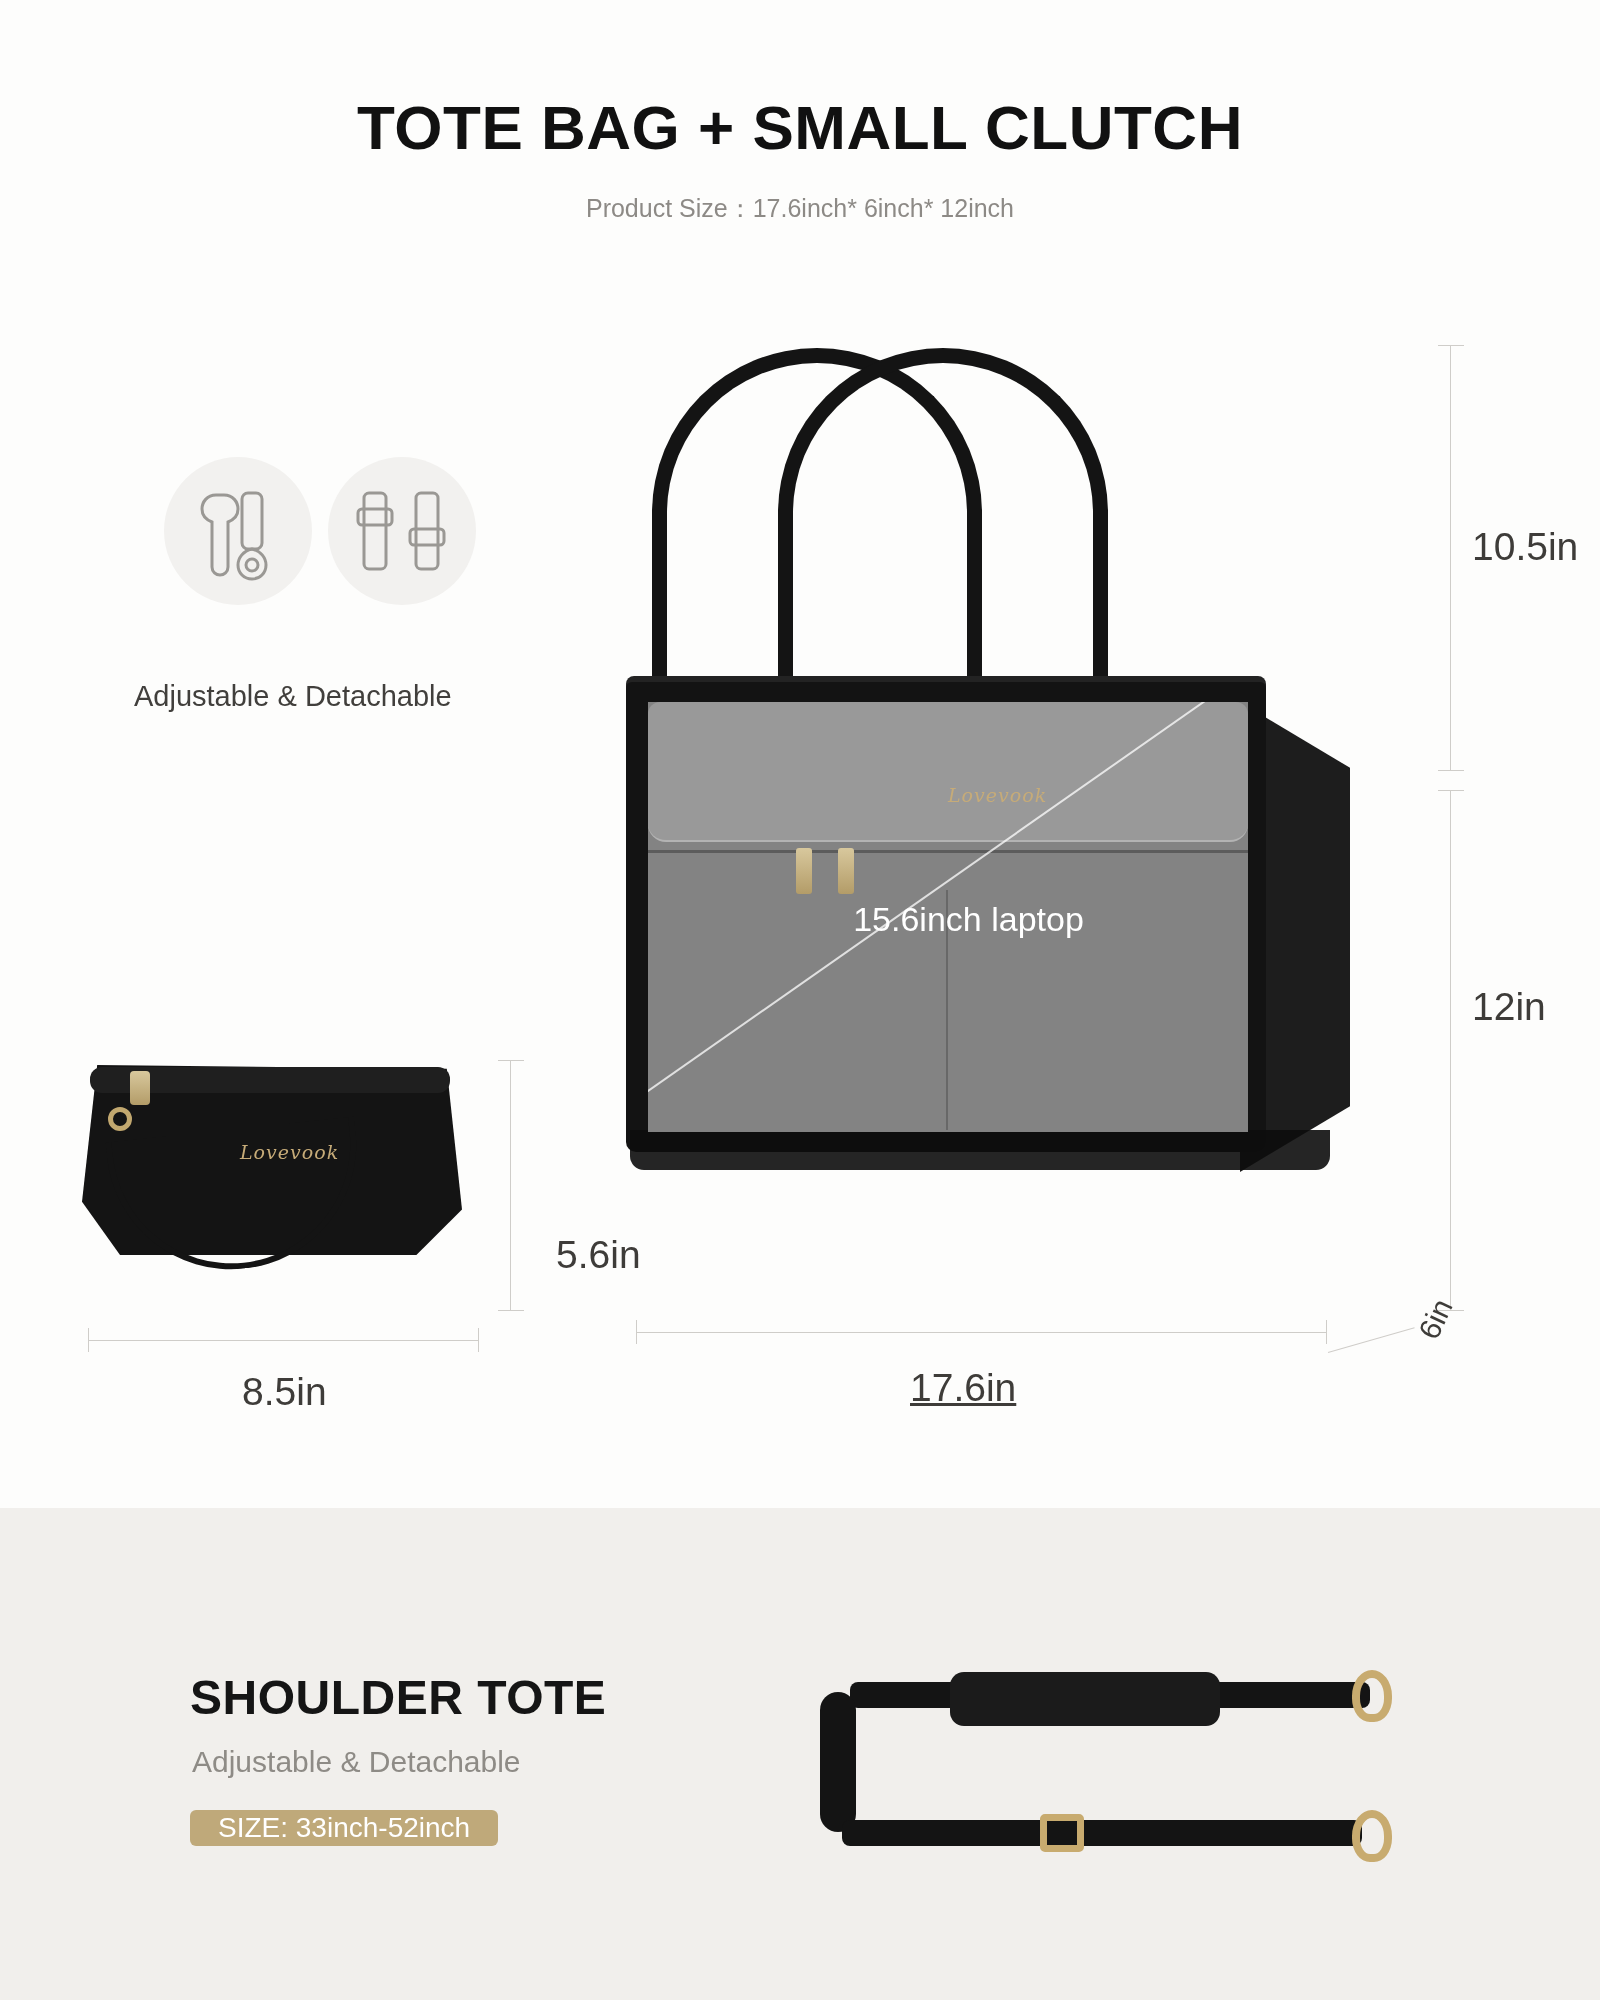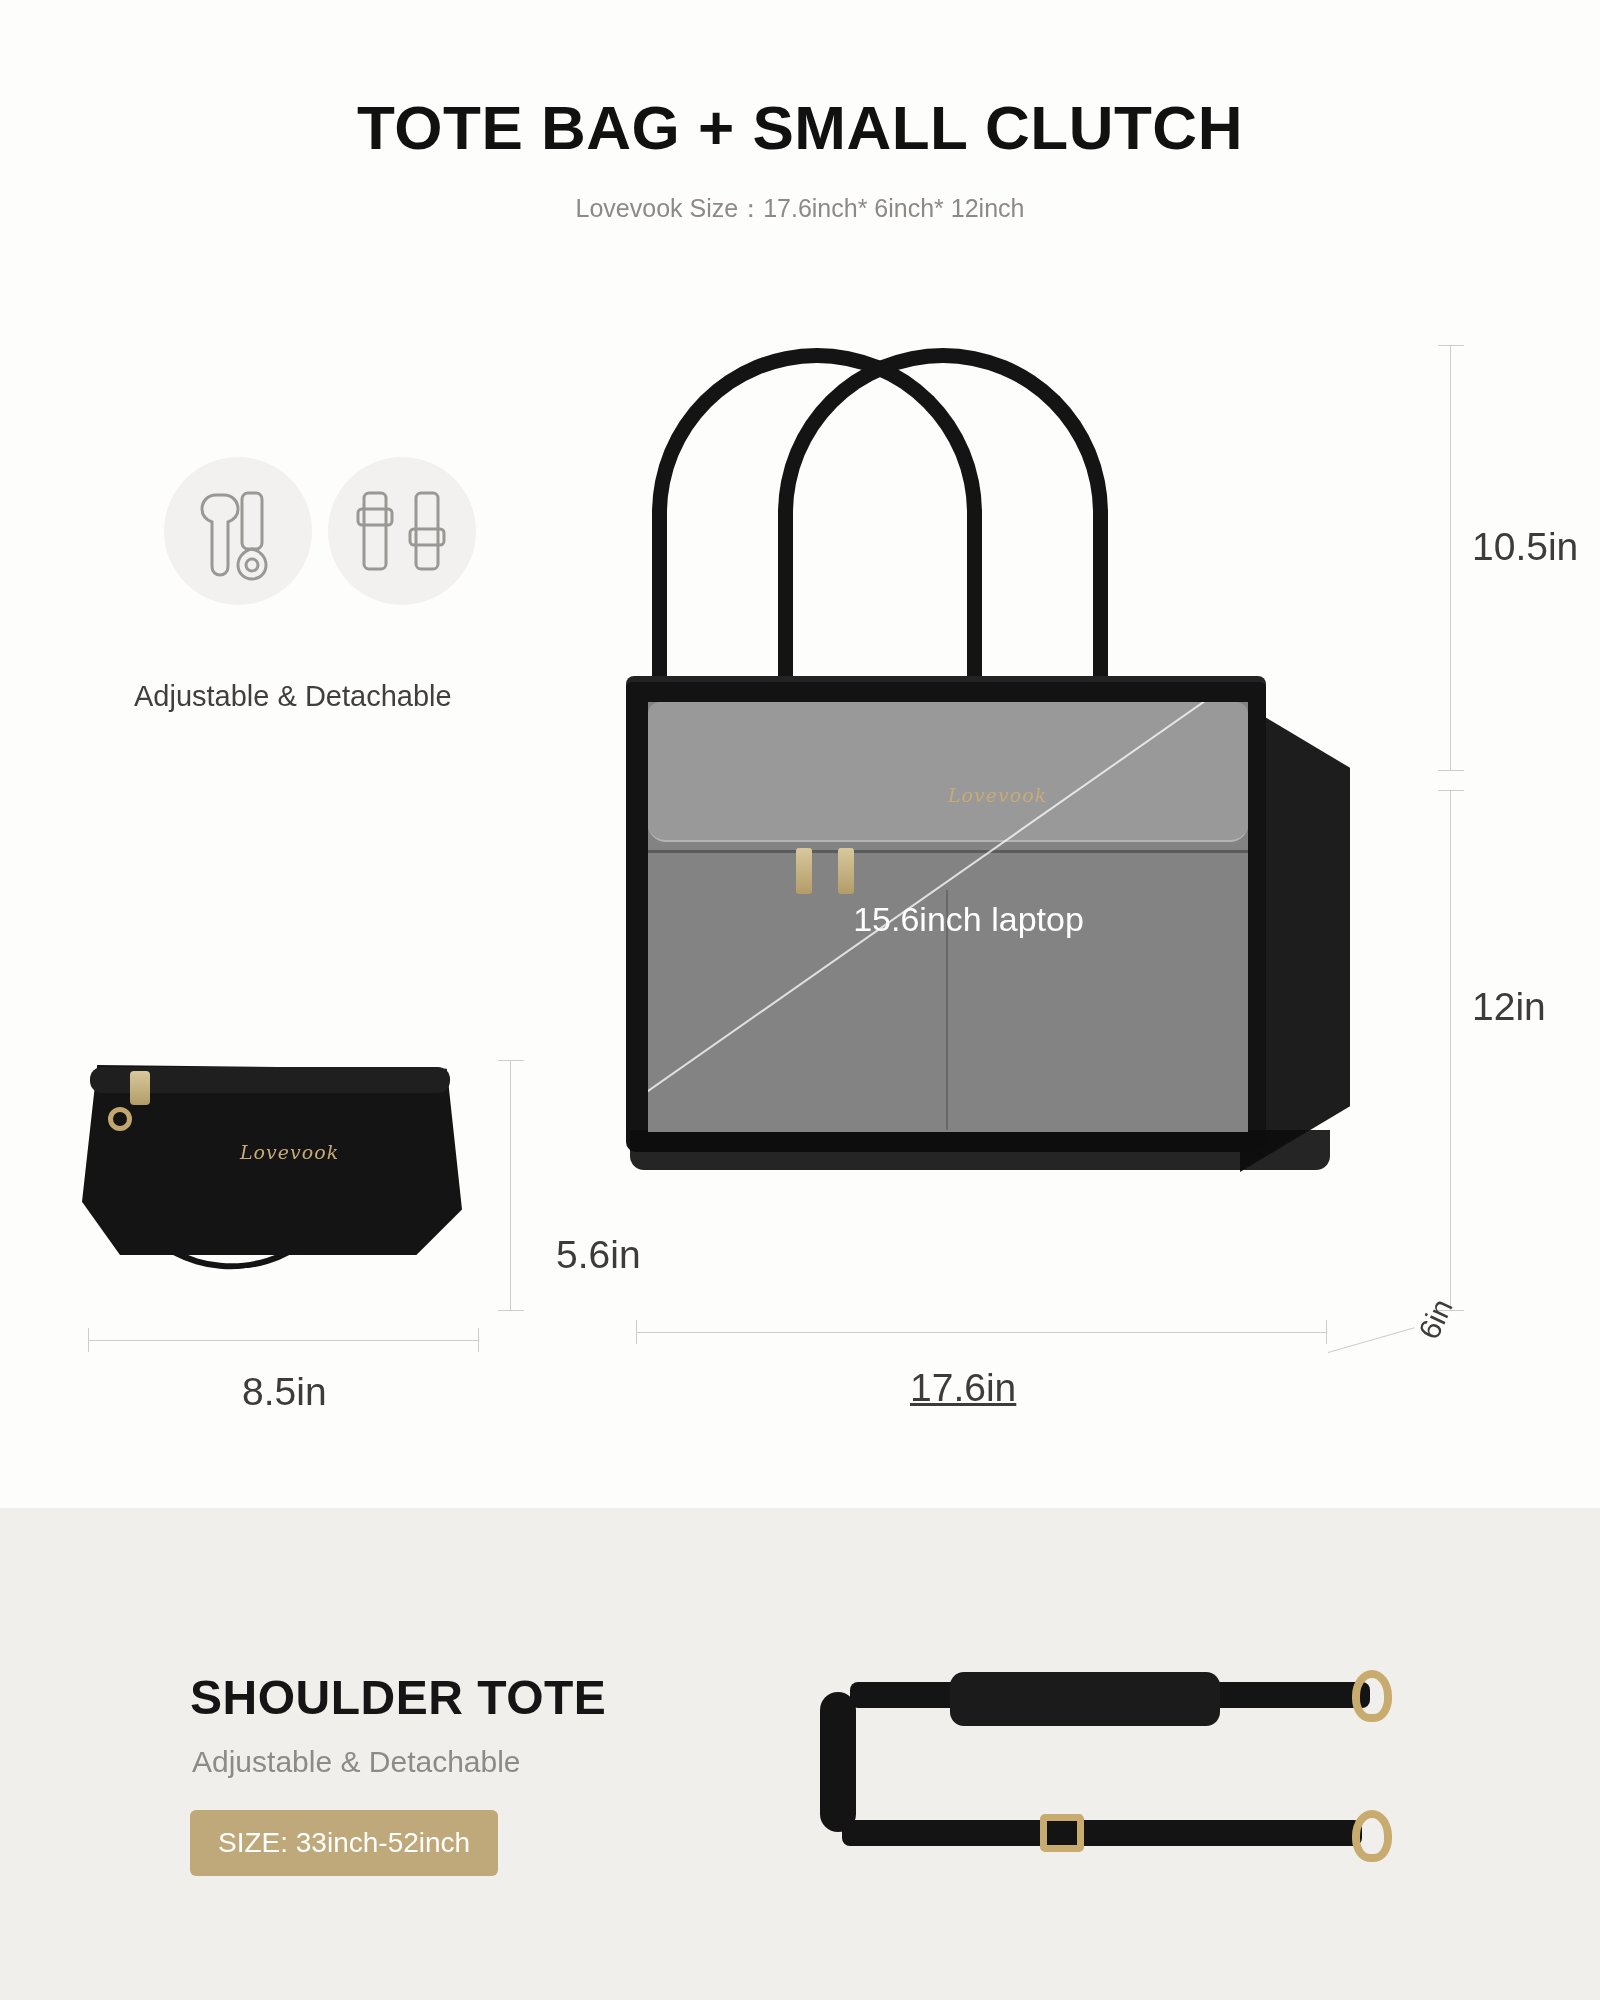--- a/index.html
+++ b/index.html
@@ -297,21 +297,21 @@
   .strap-sub {
     position: absolute;
     left: 192px; top: 1745px;
     font-size: 30px;
     color: #8e8b86;
     white-space: nowrap;
   }
   .size-badge {
     position: absolute;
     left: 190px; top: 1810px;
-    padding: 17px 28px;
+    padding: 2px 28px;
     background: #bfa97a;
     color: #ffffff;
     font-size: 28px;
     border-radius: 6px;
     white-space: nowrap;
   }
   .strap-img {
     position: absolute;
     left: 790px; top: 1670px;
     width: 660px;
@@ -348,21 +348,21 @@
   }
 </style>
 </head>
 <body>
 
 <div class="page">
 
   <div class="section-top">
 
     <div class="title">TOTE BAG + SMALL CLUTCH</div>
-    <div class="subtitle">Lovevook Size：17.6inch* 6inch* 12inch</div>
+    <div class="subtitle">Product Size：17.6inch* 6inch* 12inch</div>
 
     <div class="feature-icons">
       <div class="icon-circle one">
         <svg width="148" height="148" viewBox="0 0 148 148" aria-hidden="true">
           <g fill="none" stroke="#9a9894" stroke-width="3">
             <path d="M52 38 c-9 0 -14 7 -14 14 c0 7 5 11 10 13 l0 45 c0 5 4 8 8 8 c4 0 8 -3 8 -8 l0 -45 c5 -2 10 -6 10 -13 c0 -7 -5 -14 -14 -14 z"></path>
             <rect x="78" y="36" width="20" height="56" rx="6"></rect>
             <path d="M88 92 c-9 2 -14 9 -14 16 c0 8 6 14 14 14 c8 0 14 -6 14 -14 c0 -7 -5 -14 -14 -16 z"></path>
             <circle cx="88" cy="108" r="6"></circle>
           </g>

